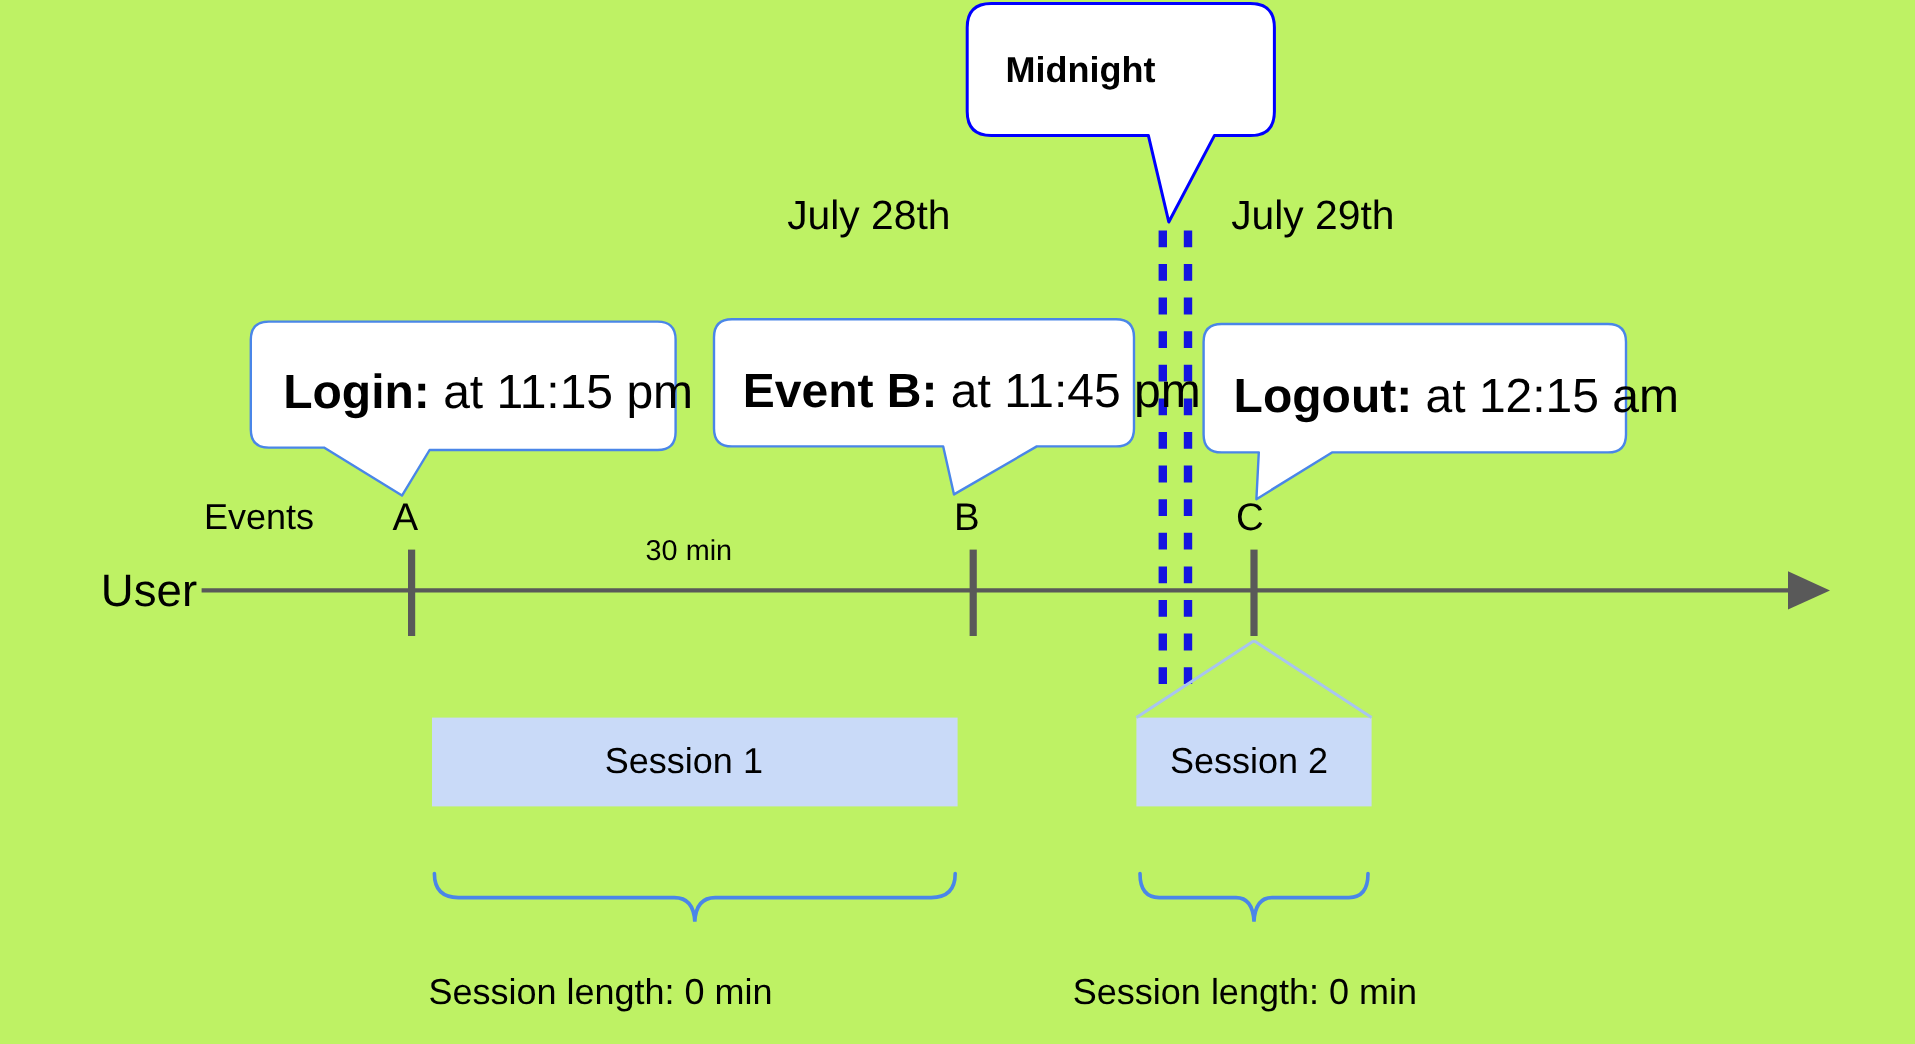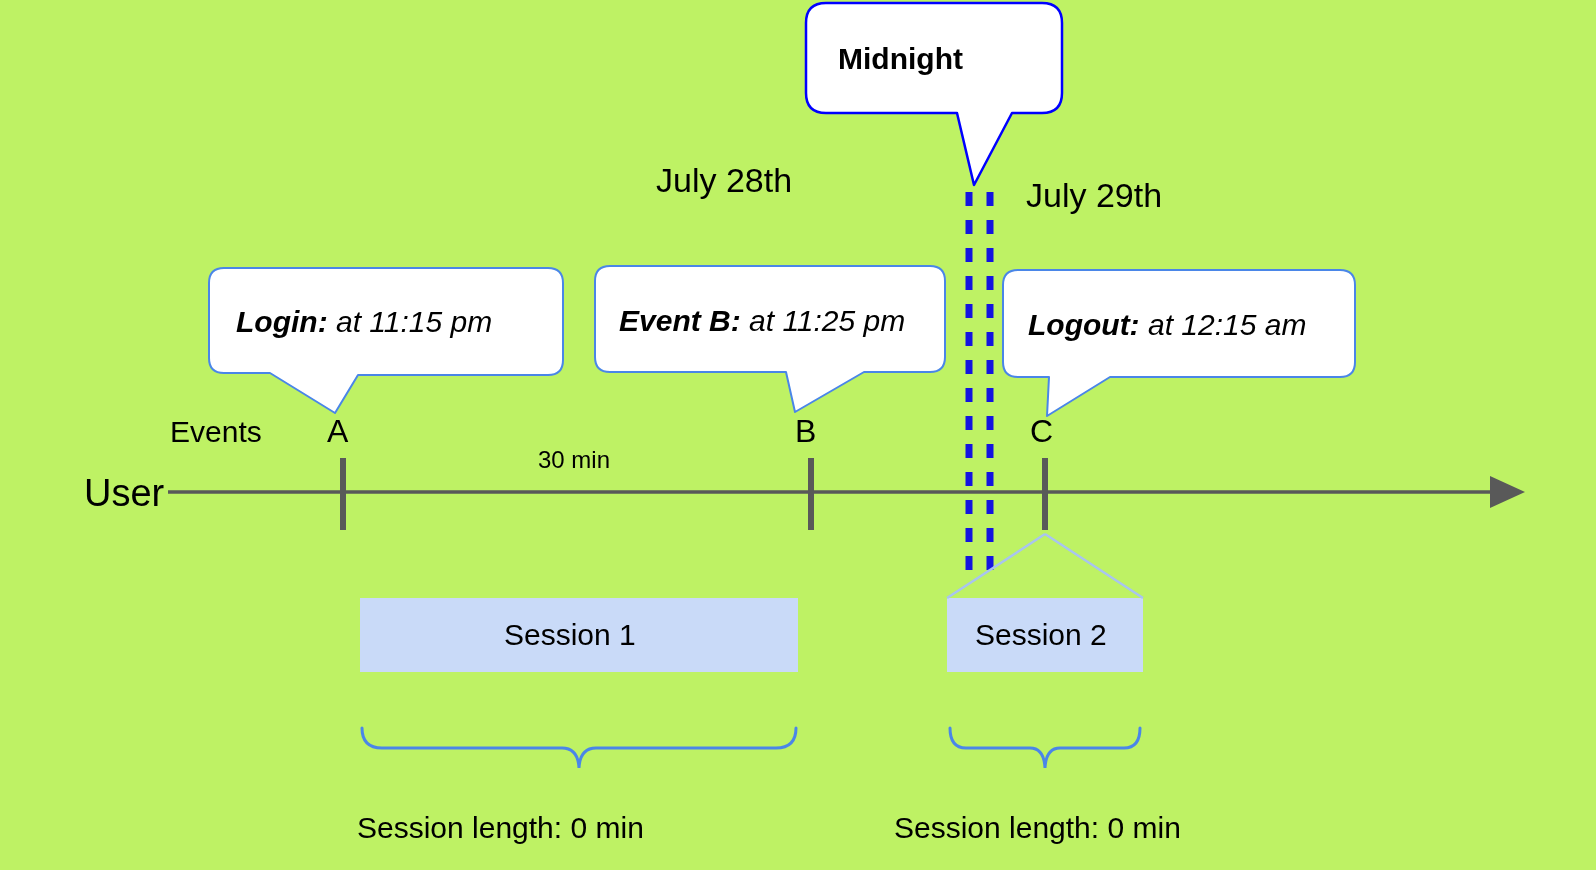--- a/index.html
+++ b/index.html
@@ -25,22 +25,21 @@
     height: 870px;
     pointer-events: none;
   }
   .txt {
     position: absolute;
     white-space: nowrap;
     color: #000000;
     line-height: 1;
   }
   .callout-text {
-    font-size: 30px;
-    font-style: italic;
+    font-size: 40px;
   }
   .callout-text b {
     font-weight: bold;
   }
   .midnight-text {
     font-size: 30px;
     font-weight: bold;
   }
   .date-text {
     font-size: 34px;
@@ -109,28 +108,28 @@
     <path d="M 362,728 Q 362,748 382,748 L 562,748 Q 578,748 579,768
              Q 580,748 596,748 L 776,748 Q 796,748 796,728" fill="none" stroke="#4a86e8" stroke-width="3" stroke-linecap="round"></path>
 
     <path d="M 950,728 Q 950,748 966,748 L 1030,748 Q 1044,748 1045,768
              Q 1046,748 1060,748 L 1124,748 Q 1140,748 1140,728" fill="none" stroke="#4a86e8" stroke-width="3" stroke-linecap="round"></path>
   </svg>
 
   <div class="txt midnight-text" style="left:838px; top:44px;">Midnight</div>
 
   <div class="txt date-text" style="left:656px; top:163px;">July 28th</div>
-  <div class="txt date-text" style="left:1026px; top:163px;margin-top:15px;">July 29th</div>
+  <div class="txt date-text" style="left:1026px; top:163px;">July 29th</div>
 
   <div class="txt callout-text" style="left:236px; top:307px;">
     <b>Login:</b><span> at 11:15 pm</span>
   </div>
 
   <div class="txt callout-text" style="left:619px; top:306px;">
-    <b>Event B:</b><span> at 11:25 pm</span>
+    <b>Event B:</b><span> at 11:45 pm</span>
   </div>
 
   <div class="txt callout-text" style="left:1028px; top:310px;">
     <b>Logout:</b><span> at 12:15 am</span>
   </div>
 
   <div class="txt events-label" style="left:128px; top:417px;">Events</div>
   <div class="txt user-label" style="left:48px; top:474px;">User</div>
 
   <div class="txt marker-label" style="left:327px; top:415px;">A</div>

